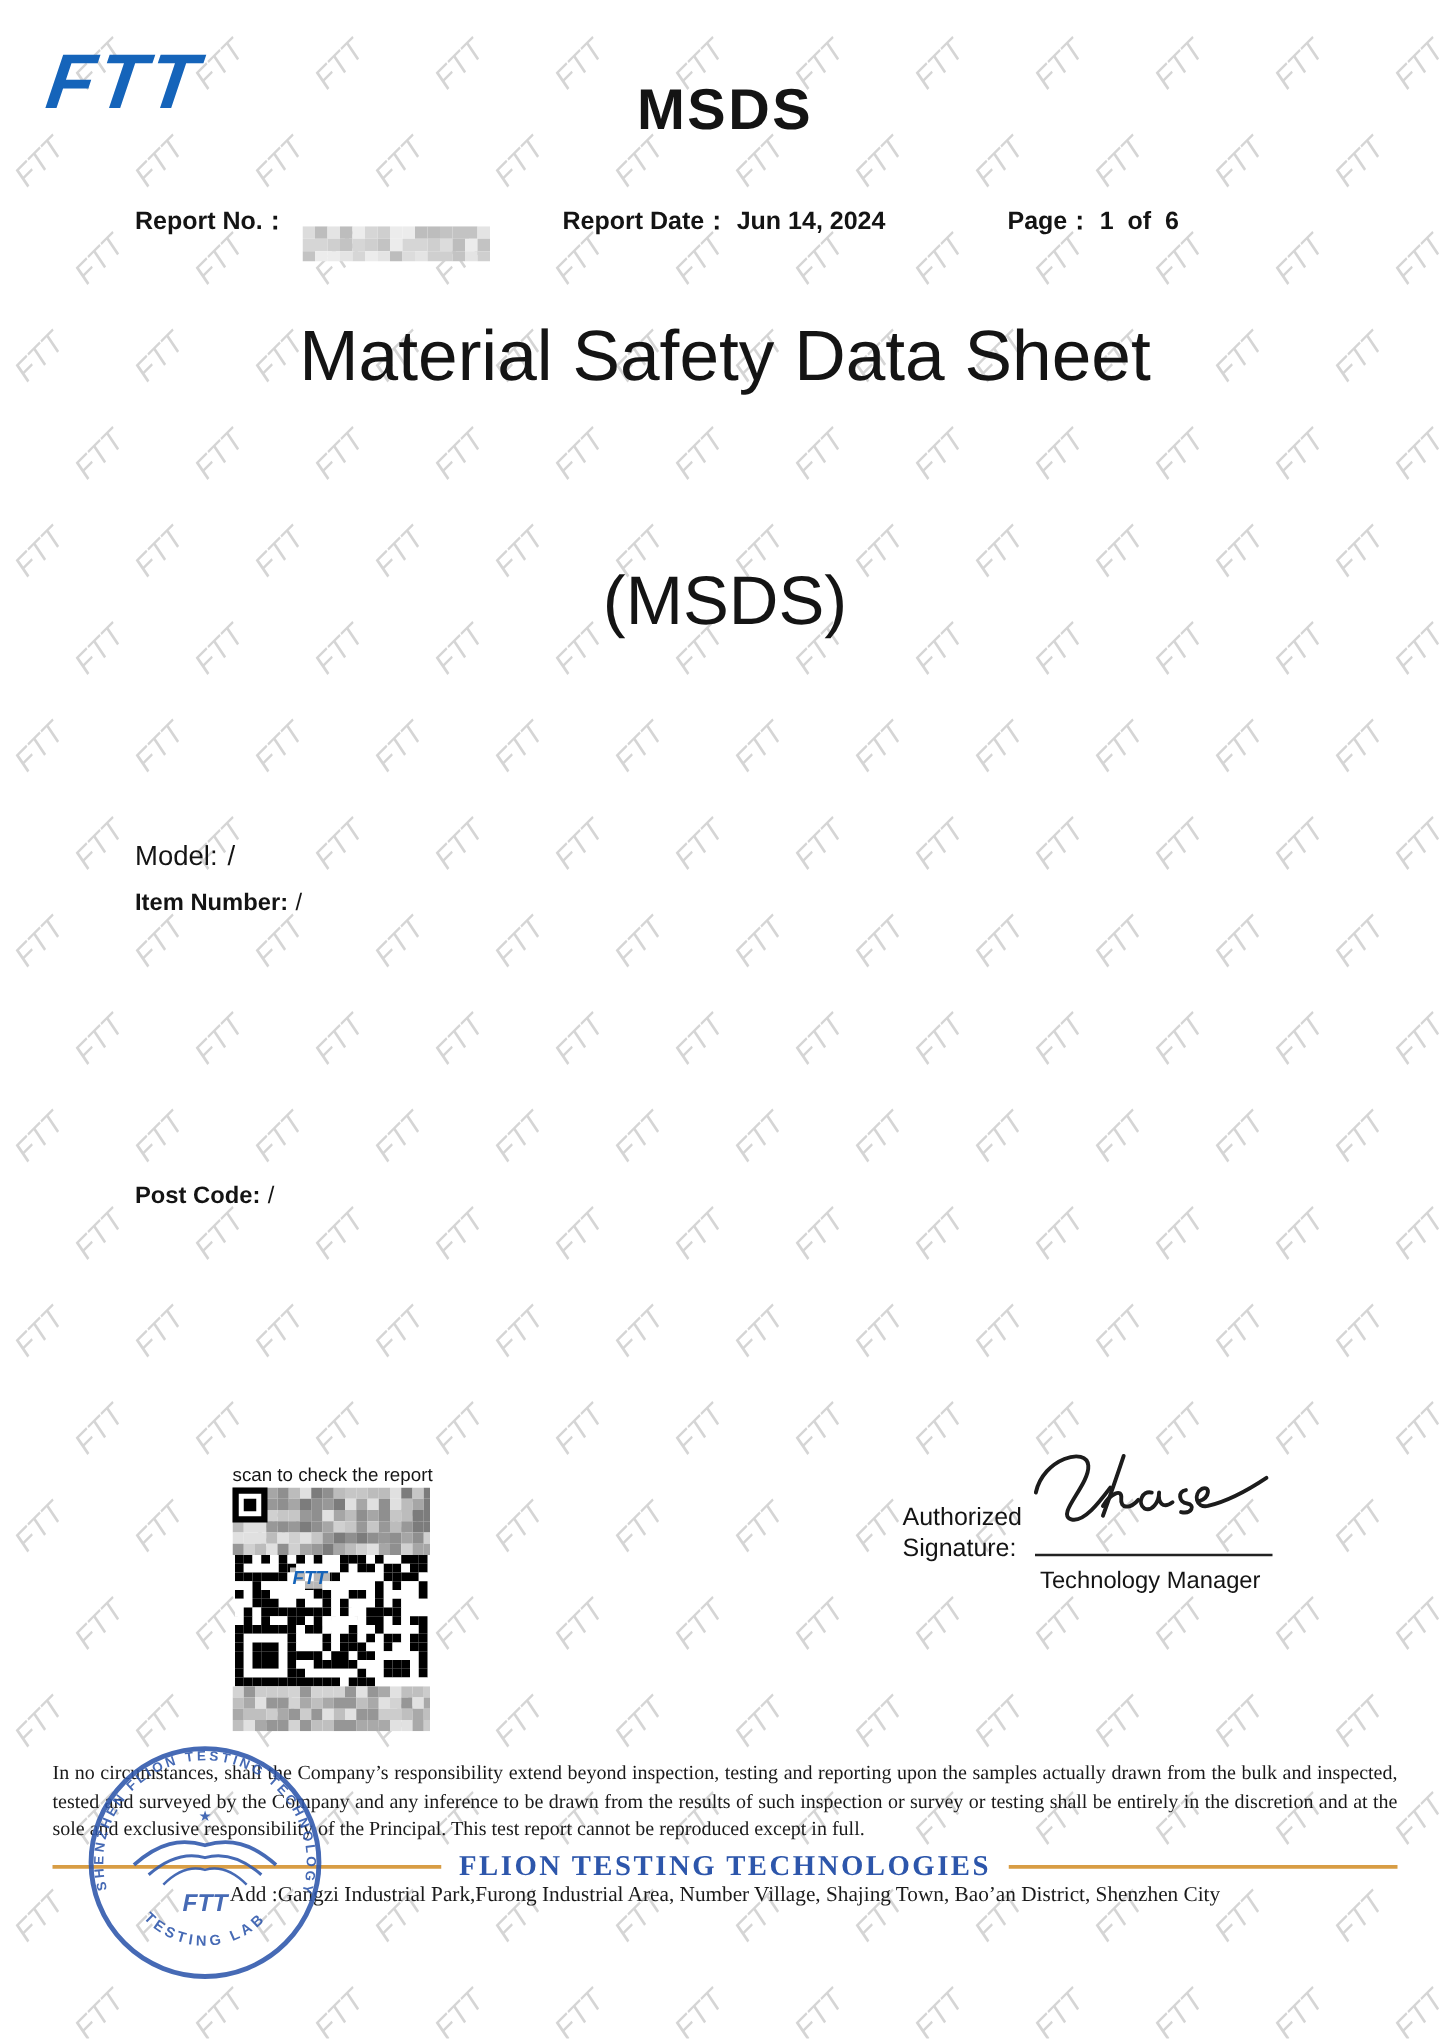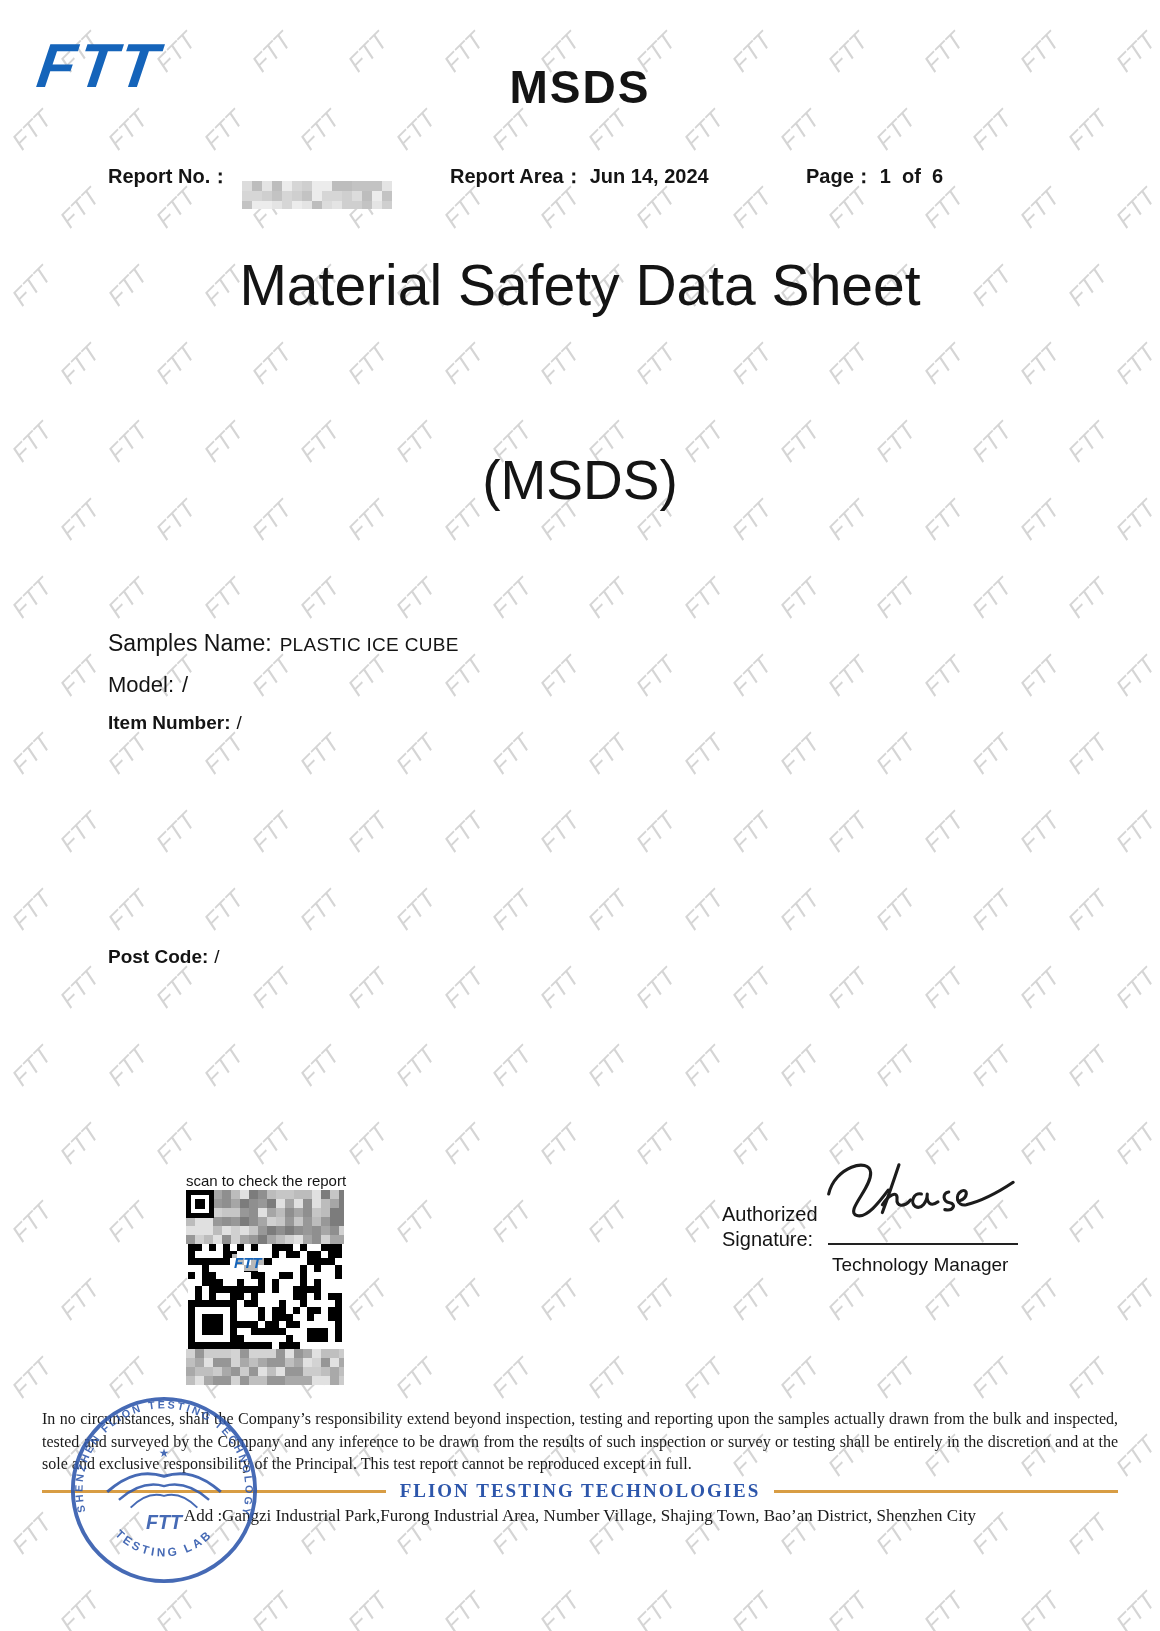--- a/index.html
+++ b/index.html
@@ -63,21 +63,21 @@
   .auth-label{left:722px;top:1202px;font-size:20px;line-height:25px;}
   .sig-svg{left:815px;top:1150px;width:205px;height:90px;}
   .sig-svg path{fill:none;stroke:#1c1c1c;stroke-width:3.2;stroke-linecap:round;stroke-linejoin:round;}
   .sig-line{left:828px;top:1243px;width:190px;height:0;border-top:2px solid #222;}
   .sig-title{left:832px;top:1254px;font-size:19px;}
 
   .disclaimer{left:42px;top:1408px;width:1076px;font-family:"Liberation Serif","DejaVu Serif",serif;
               font-size:16px;line-height:1.42;text-align:justify;color:#1a1a1a;}
   .company-row{left:42px;top:1480px;width:1076px;display:flex;align-items:center;gap:14px;}
   .company-row .rule{flex:1;height:3px;background:var(--footer-orange,#d89d44);}
-  .company-name{font-family:"Liberation Serif","DejaVu Serif",serif;font-weight:bold;font-size:19px;
+  .company-name{font-family:"Liberation Serif","DejaVu Serif",serif;font-weight:bold;font-size:23px;
                 color:var(--stamp-blue,#2d56ab);letter-spacing:2px;white-space:nowrap;}
   .footer-address{left:0;top:1506px;width:100%;text-align:center;
                   font-family:"Liberation Serif","DejaVu Serif",serif;font-size:17px;color:#1a1a1a;}
   .footer-contact{left:0;top:1533px;width:100%;text-align:center;
                   font-family:"Liberation Serif","DejaVu Serif",serif;font-size:16px;color:#1a1a1a;}
   .footer-contact span{margin:0 22px;}
 
   .stamp{left:66px;top:1392px;width:196px;height:196px;z-index:2;opacity:.88;}
   .stamp .sline{fill:none;stroke:var(--stamp-blue,#2d56ab);}
   .stamp text{fill:var(--stamp-blue,#2d56ab);font-family:"Liberation Sans",sans-serif;}
@@ -351,28 +351,27 @@
       <span class="wm" style="left: 1114px; top: 1598px;">FTT</span>
     </div>
 
   <div class="content">
 
     <div class="logo">FTT</div>
     <div class="doc-type">MSDS</div>
 
     <div class="hline report-no-line"><span>Report No.：</span><span class="redacted" id="report-no-redacted" style="display: inline-grid; grid-template-columns: repeat(15, 10px);"><div style="width: 10px; height: 10px; background: rgb(220, 220, 220);"></div><div style="width: 10px; height: 10px; background: rgb(189, 189, 189);"></div><div style="width: 10px; height: 10px; background: rgb(228, 228, 228);"></div><div style="width: 10px; height: 10px; background: rgb(189, 189, 189);"></div><div style="width: 10px; height: 10px; background: rgb(236, 236, 236);"></div><div style="width: 10px; height: 10px; background: rgb(214, 214, 214);"></div><div style="width: 10px; height: 10px; background: rgb(207, 207, 207);"></div><div style="width: 10px; height: 10px; background: rgb(236, 236, 236);"></div><div style="width: 10px; height: 10px; background: rgb(236, 236, 236);"></div><div style="width: 10px; height: 10px; background: rgb(189, 189, 189);"></div><div style="width: 10px; height: 10px; background: rgb(189, 189, 189);"></div><div style="width: 10px; height: 10px; background: rgb(195, 195, 195);"></div><div style="width: 10px; height: 10px; background: rgb(195, 195, 195);"></div><div style="width: 10px; height: 10px; background: rgb(195, 195, 195);"></div><div style="width: 10px; height: 10px; background: rgb(228, 228, 228);"></div><div style="width: 10px; height: 10px; background: rgb(214, 214, 214);"></div><div style="width: 10px; height: 10px; background: rgb(214, 214, 214);"></div><div style="width: 10px; height: 10px; background: rgb(207, 207, 207);"></div><div style="width: 10px; height: 10px; background: rgb(195, 195, 195);"></div><div style="width: 10px; height: 10px; background: rgb(214, 214, 214);"></div><div style="width: 10px; height: 10px; background: rgb(207, 207, 207);"></div><div style="width: 10px; height: 10px; background: rgb(195, 195, 195);"></div><div style="width: 10px; height: 10px; background: rgb(236, 236, 236);"></div><div style="width: 10px; height: 10px; background: rgb(214, 214, 214);"></div><div style="width: 10px; height: 10px; background: rgb(214, 214, 214);"></div><div style="width: 10px; height: 10px; background: rgb(207, 207, 207);"></div><div style="width: 10px; height: 10px; background: rgb(220, 220, 220);"></div><div style="width: 10px; height: 10px; background: rgb(189, 189, 189);"></div><div style="width: 10px; height: 10px; background: rgb(236, 236, 236);"></div><div style="width: 10px; height: 10px; background: rgb(195, 195, 195);"></div><div style="width: 10px; height: 10px; background: rgb(195, 195, 195);"></div><div style="width: 10px; height: 10px; background: rgb(236, 236, 236);"></div><div style="width: 10px; height: 10px; background: rgb(236, 236, 236);"></div><div style="width: 10px; height: 10px; background: rgb(228, 228, 228);"></div><div style="width: 10px; height: 10px; background: rgb(214, 214, 214);"></div><div style="width: 10px; height: 10px; background: rgb(236, 236, 236);"></div><div style="width: 10px; height: 10px; background: rgb(228, 228, 228);"></div><div style="width: 10px; height: 10px; background: rgb(189, 189, 189);"></div><div style="width: 10px; height: 10px; background: rgb(220, 220, 220);"></div><div style="width: 10px; height: 10px; background: rgb(228, 228, 228);"></div><div style="width: 10px; height: 10px; background: rgb(207, 207, 207);"></div><div style="width: 10px; height: 10px; background: rgb(207, 207, 207);"></div><div style="width: 10px; height: 10px; background: rgb(195, 195, 195);"></div><div style="width: 10px; height: 10px; background: rgb(228, 228, 228);"></div><div style="width: 10px; height: 10px; background: rgb(207, 207, 207);"></div></span></div>
 
-    <div class="hline report-date-line"><span>Report Area：</span><span class="hvalue">Jun 14, 2024</span></div>
+    <div class="hline report-date-line"><span>Report Date：</span><span class="hvalue">Jun 14, 2024</span></div>
 
     <div class="hline page-line"><span>Page：</span><span class="hvalue">1  of  6</span></div>
 
     <div class="main-title">Material Safety Data Sheet</div>
     <div class="sub-title">(MSDS)</div>
 
-    <div class="samples-line"><span>Samples Name:</span><span class="val">PLASTIC ICE CUBE</span></div>
 
     <div class="model-line"><span>Model:</span><span class="val">/</span></div>
 
     <div class="item-line"><span class="bold">Item Number:</span><span class="val">/</span></div>
 
 
 
     <div class="postcode-line"><span class="bold">Post Code:</span><span class="val">/</span></div>
 
     <div class="qr-caption">scan to check the report</div>

